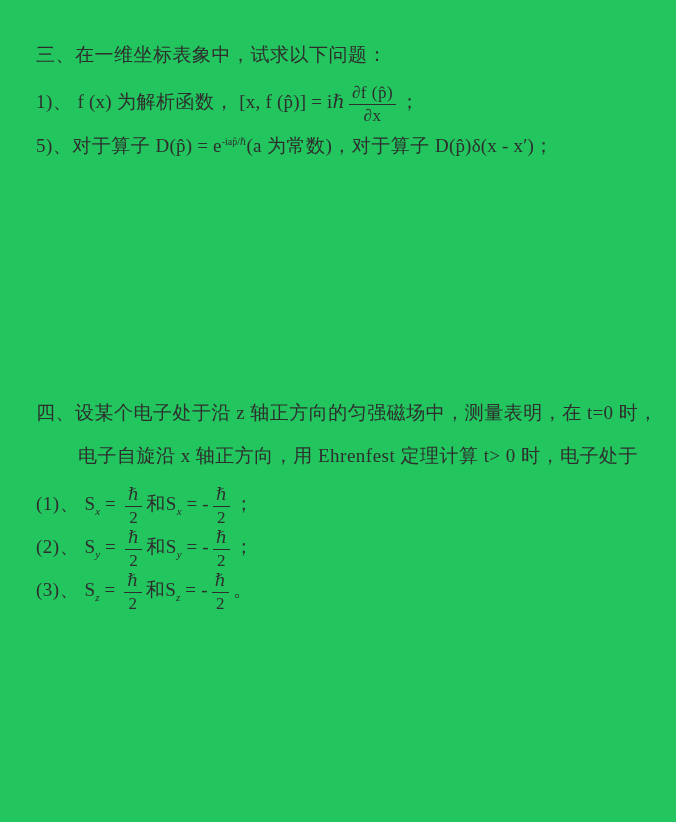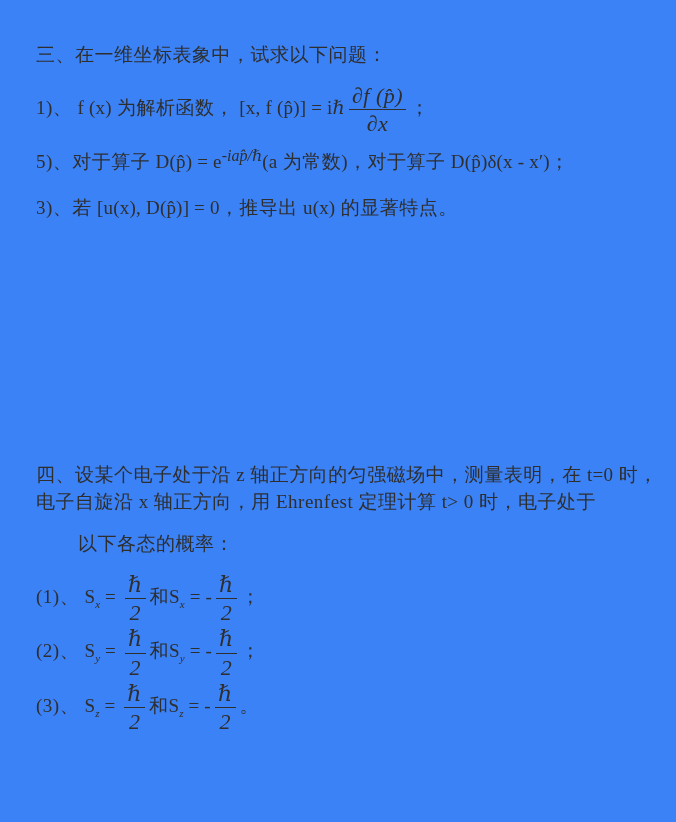--- a/index.html
+++ b/index.html
@@ -12,87 +12,83 @@
     height: 822px;
     overflow: hidden;
     font-family: "Liberation Serif", "DejaVu Serif", serif;
     color: #2e2e2e;
   }
   .doc {
     box-sizing: border-box;
     width: 676px;
     height: 822px;
     padding: 42px 18px 0 36px;
-    background: #3b82f6;
+    background: #22c55e;
   }
   .line {
     font-size: 19px;
     line-height: 1.42;
     white-space: nowrap;
     letter-spacing: 0.5px;
   }
   
   .t { font-style: normal; }
   
   .m { letter-spacing: 0.2px; }
   sub.sb {
     font-style: italic;
     font-size: 11px;
     letter-spacing: 0;
   }
   sup.sp {
-    font-style: italic;
-    font-size: 16px;
+    font-size: 10px;
     letter-spacing: 0;
   }
   .frac {
     display: inline-flex;
     flex-direction: column;
     align-items: center;
     vertical-align: middle;
     margin: 0 4px;
     line-height: 1.15;
   }
   .frac .num,
   .frac .den {
-    font-style: italic;
-    font-size: 22px;
+    font-size: 17px;
     padding: 0 3px;
   }
   .frac .num { border-bottom: 1.2px solid #2e2e2e; padding-bottom: 1px; }
   .frac .den { padding-top: 1px; }
 
   
   .h3  { margin-bottom: 14px; }
   .i3a { margin-bottom: 8px; }
   .i3b { margin-bottom: 19px; }
   .i3c { margin-bottom: 0; }
-  .h4  { margin-top: 240px; }
-  .c4a { margin-bottom: 15px; }
+  .h4  { margin-top: 240px; margin-bottom: 16px; }
+  .c4a { margin-left: 42px; margin-bottom: 15px; }
   .c4b { margin-left: 42px; margin-bottom: 14px; }
   .i4  { margin-bottom: 1px; }
 </style>
 </head>
 <body>
 
 <div class="doc">
   <div id="doc-body">
       <div>
         <div class="line h3"><span class="t">三、在一维坐标表象中，试求以下问题：</span></div>
         <div class="line i3a"><span class="t">1)、&nbsp;</span><span class="m">f (x)</span><span class="t"> 为解析函数，&nbsp;</span><span class="m">[x, f (p̂)] = iℏ</span><span class="frac">
             <span class="num">∂f (p̂)</span>
             <span class="den">∂x</span>
           </span><span class="t">；</span></div>
         <div class="line i3b"><span class="t">5)、对于算子 </span><span class="m">D(p̂) = e</span><sup class="sp">-iap̂/ℏ</sup><span class="m">(a</span><span class="t"> 为常数)，对于算子 </span><span class="m">D(p̂)δ(x - x′)</span><span class="t">；</span></div>
-        <div class="line i3c"><span class="t">3)、若 </span><span class="m">[u(x), D(p̂)] = 0</span><span class="t">，推导出 </span><span class="m">u(x)</span><span class="t"> 的显著特点。</span></div>
       </div>
       <div>
         <div class="line h4"><span class="t">四、设某个电子处于沿 </span><span class="m">z</span><span class="t"> 轴正方向的匀强磁场中，测量表明，在 </span><span class="m">t</span><span class="t">=0 时，</span></div>
         <div class="line c4a"><span class="t">电子自旋沿 </span><span class="m">x</span><span class="t"> 轴正方向，用 Ehrenfest 定理计算 </span><span class="m">t</span><span class="t">&gt; 0 时，电子处于</span></div>
-        <div class="line c4b"><span class="t">以下各态的概率：</span></div>
         <div class="line i4"><span class="t">(1)、&nbsp;</span><span class="m">S</span><sub class="sb">x</sub><span class="m"> = </span><span class="frac">
             <span class="num">ℏ</span>
             <span class="den">2</span>
           </span><span class="t">和</span><span class="m">S</span><sub class="sb">x</sub><span class="m"> = -</span><span class="frac">
             <span class="num">ℏ</span>
             <span class="den">2</span>
           </span><span class="t">；</span></div>
         <div class="line i4"><span class="t">(2)、&nbsp;</span><span class="m">S</span><sub class="sb">y</sub><span class="m"> = </span><span class="frac">
             <span class="num">ℏ</span>
             <span class="den">2</span>

